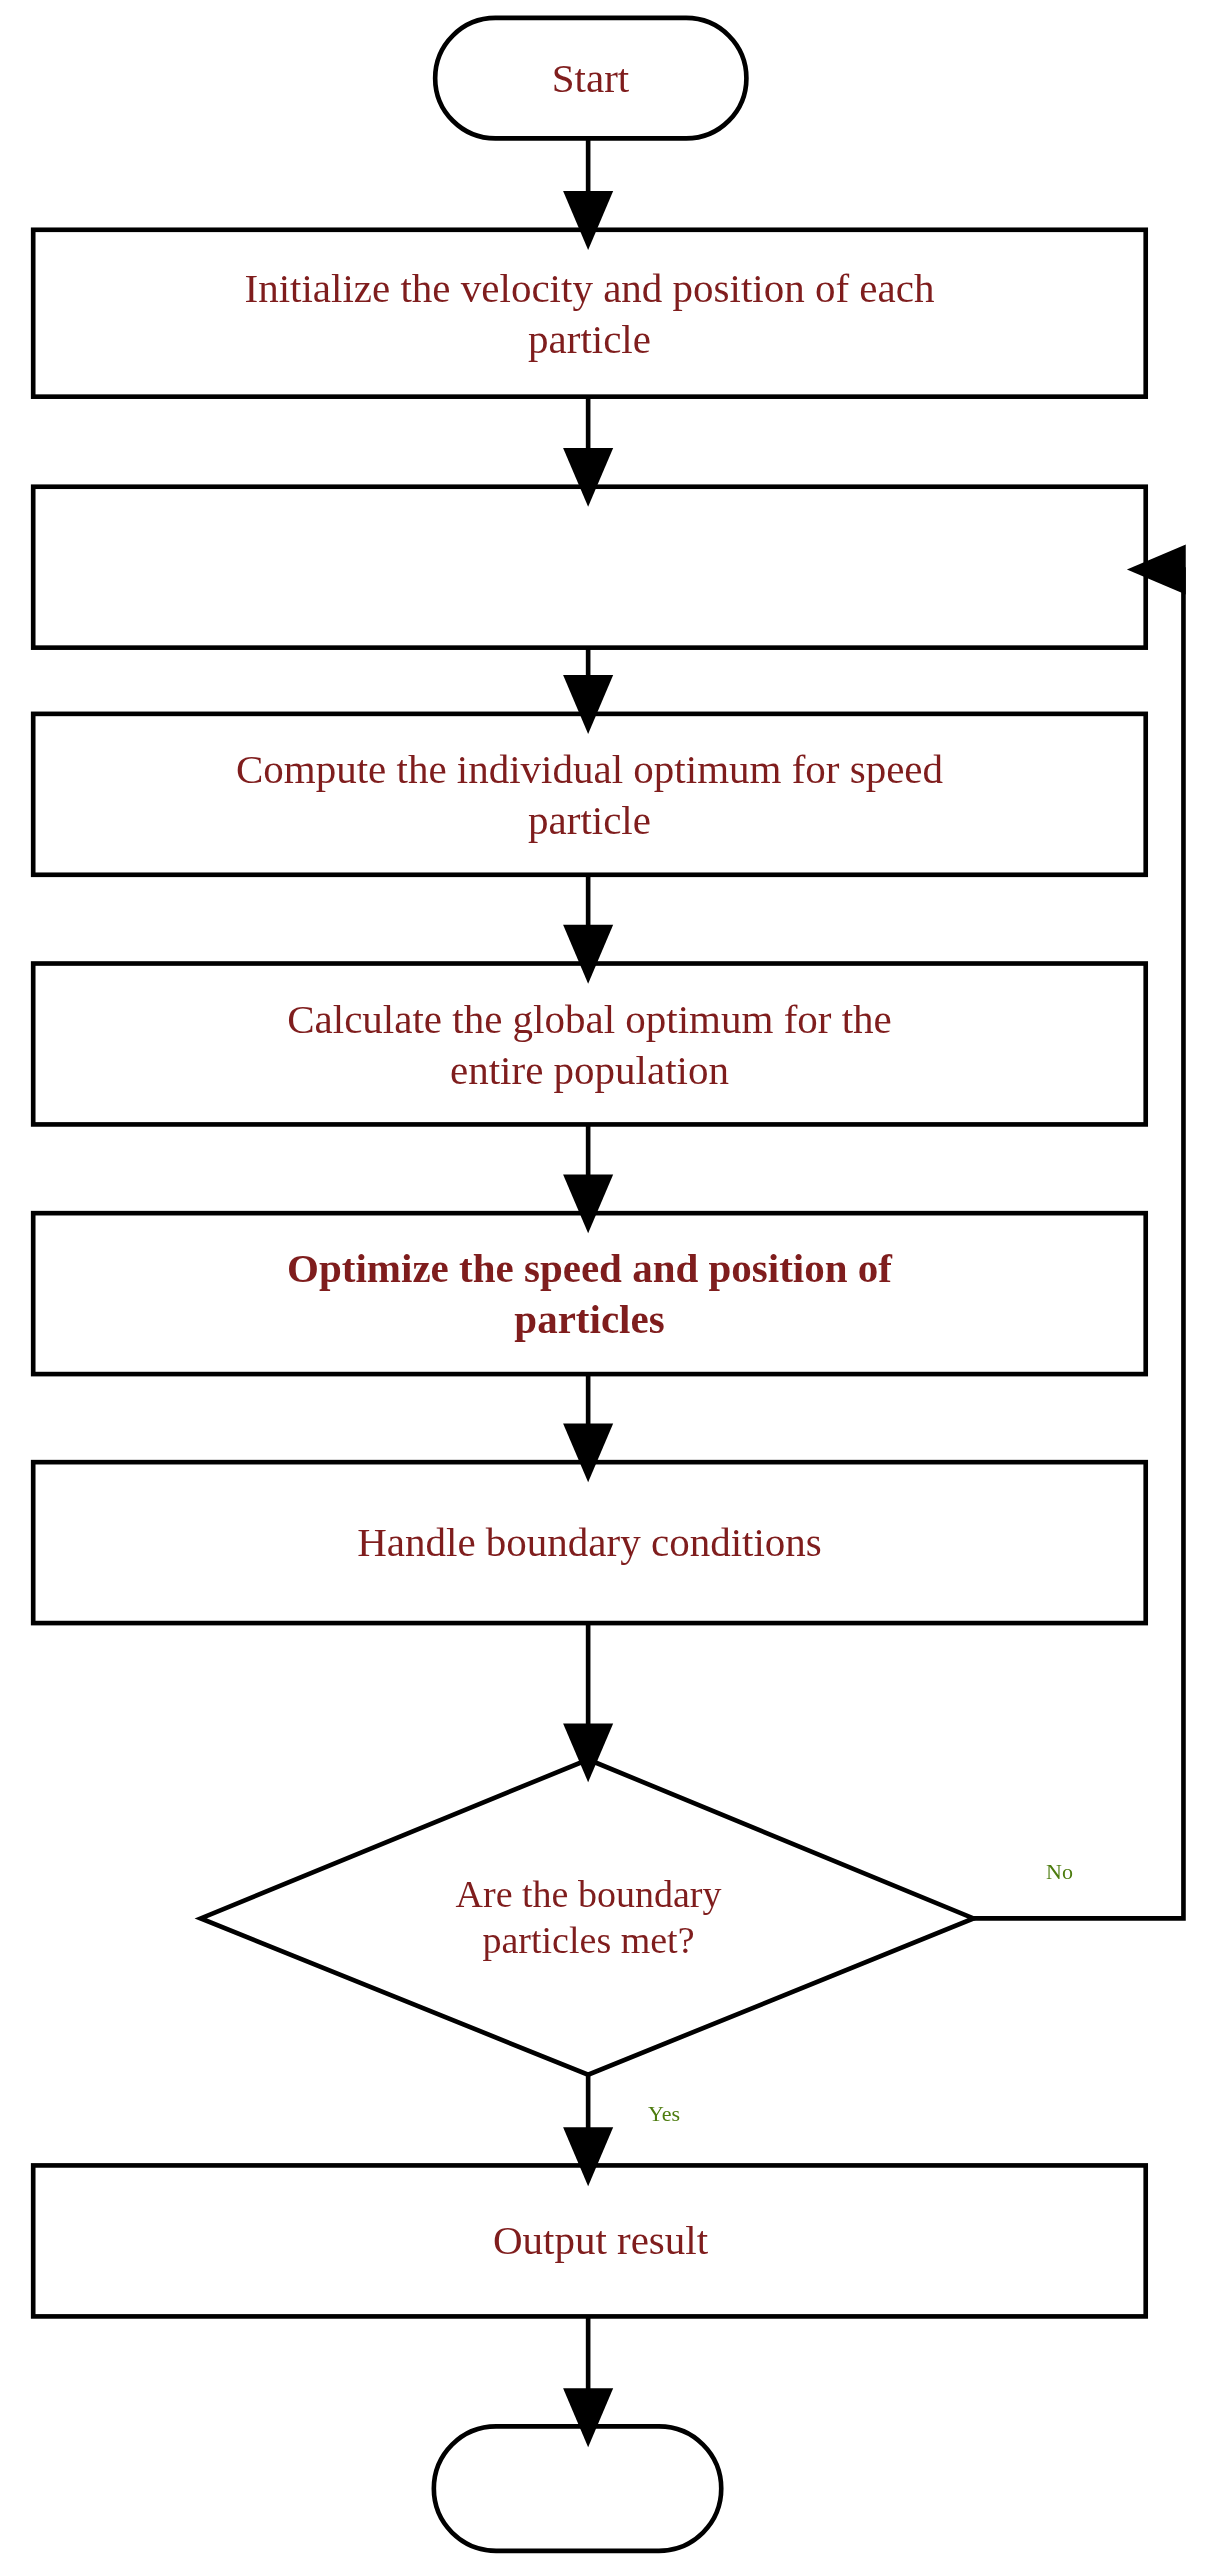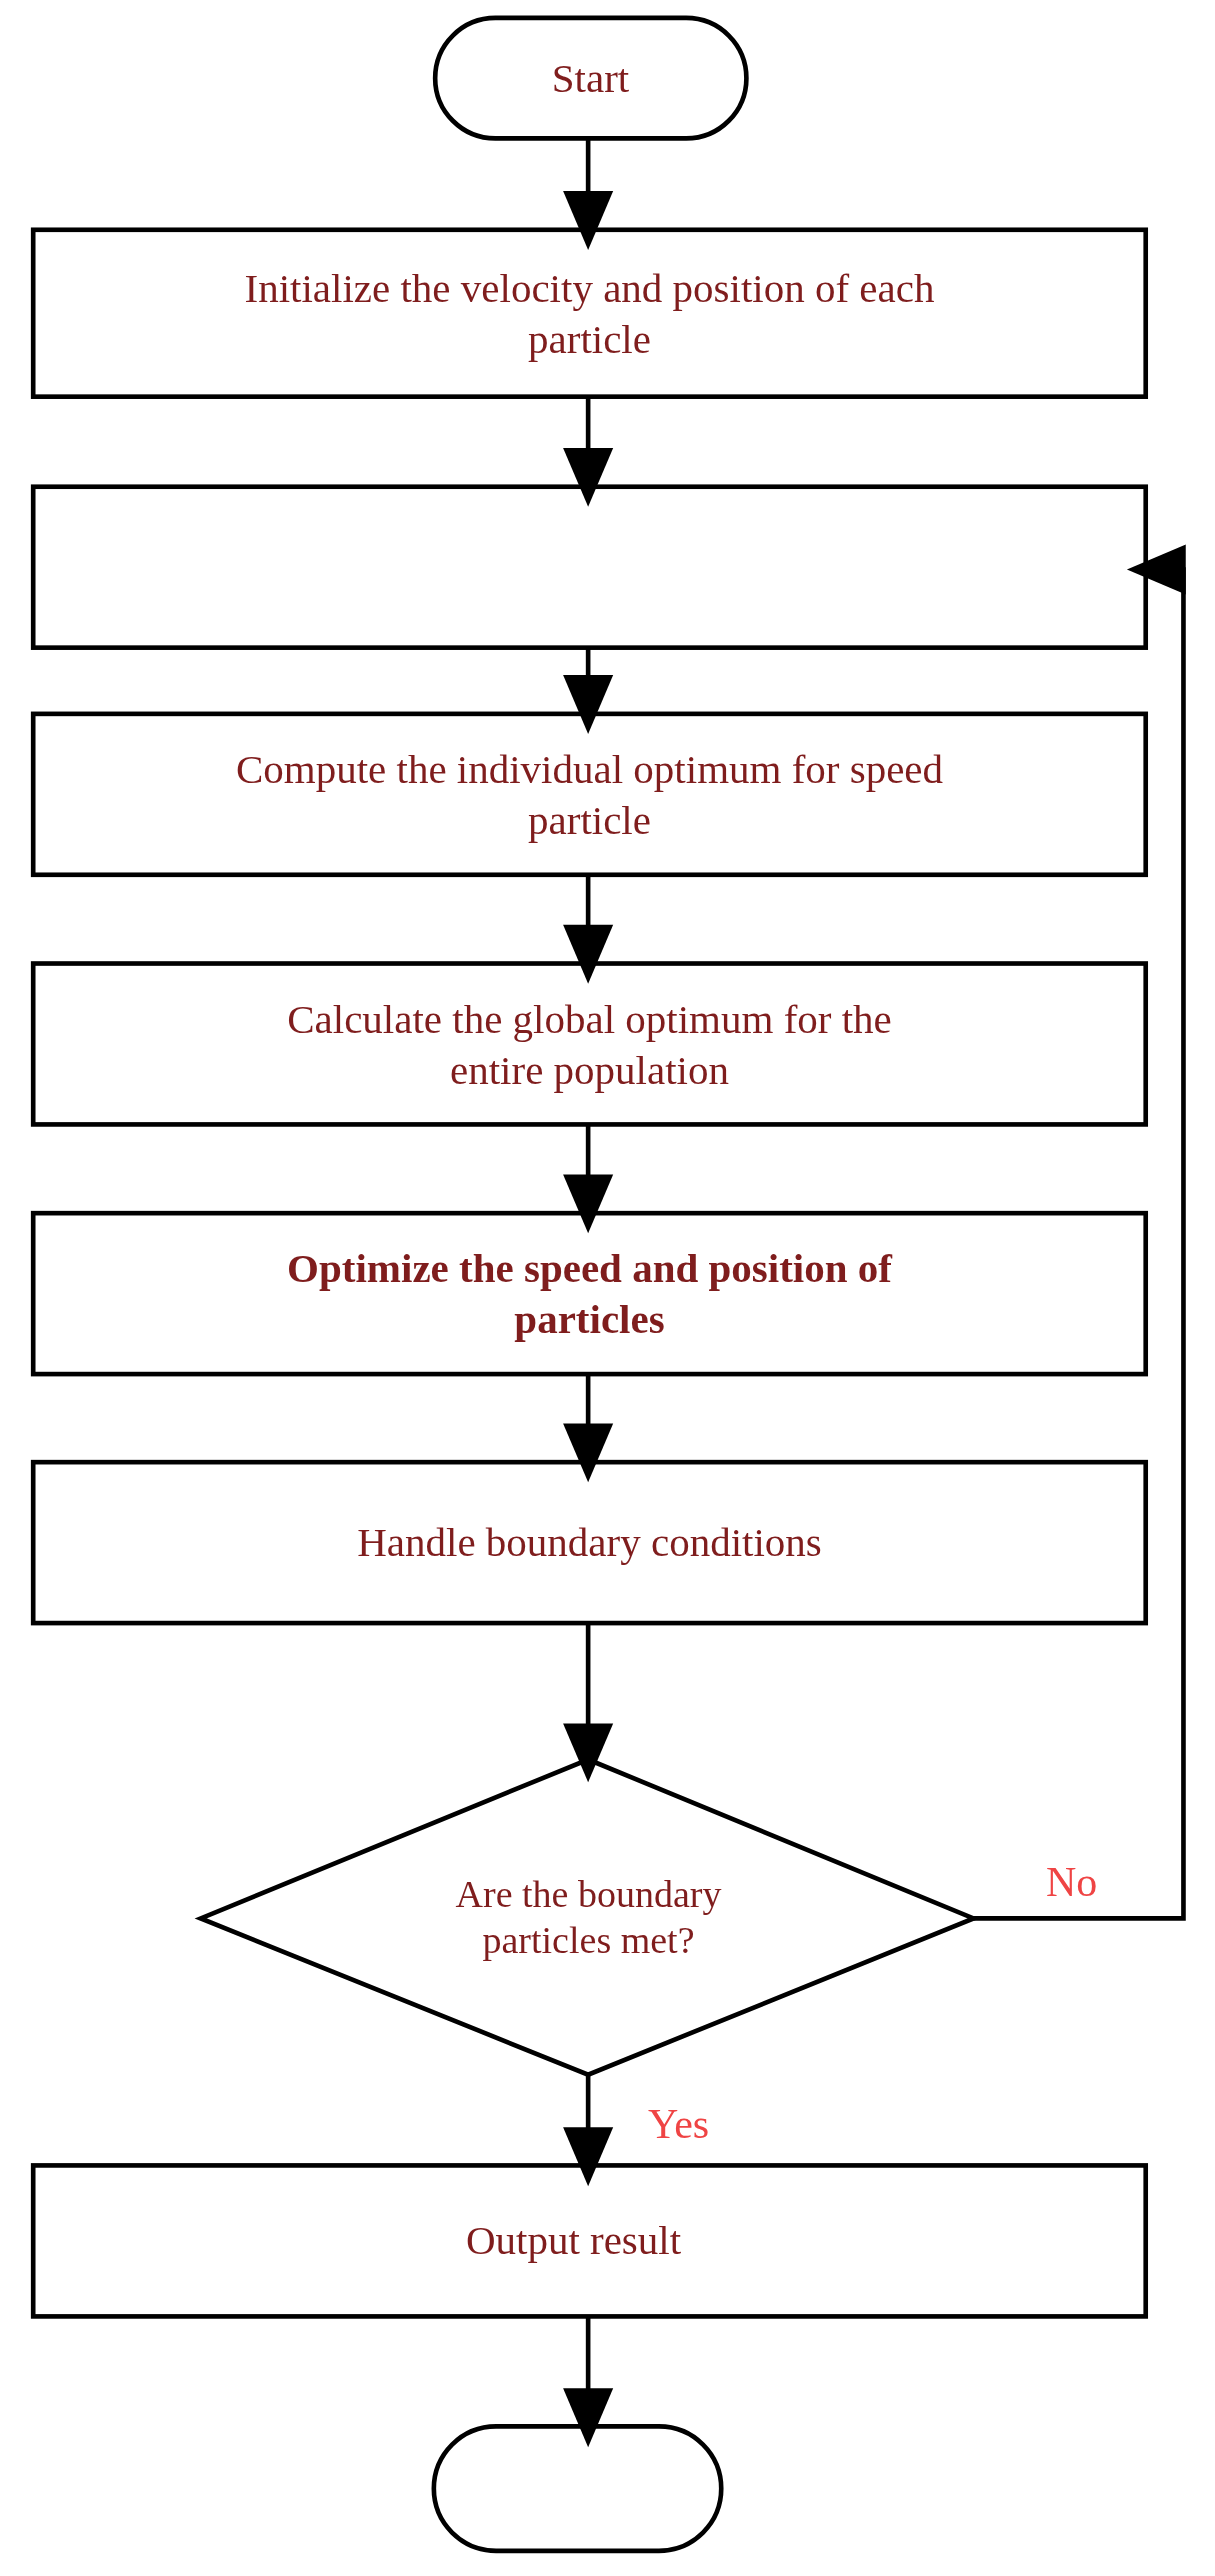--- a/index.html
+++ b/index.html
@@ -33,23 +33,23 @@
     font-family: "Liberation Serif", "DejaVu Serif", serif;
     line-height: 1.22;
     pointer-events: none;
     white-space: pre-line;
   }
   .terminal-label { font-size: 41px; }
   .process-label  { font-size: 41px; }
   .decision-label { font-size: 38px; }
   .edge-label {
     position: absolute;
-    color: #ef4444;
+    color: #4d7c0f;
     font-family: "Liberation Serif", "DejaVu Serif", serif;
-    font-size: 42px;
+    font-size: 22px;
     line-height: 1;
   }
 </style>
 </head>
 <body>
 
 <div id="page">
 
   <svg id="flow-svg" viewBox="0 0 1836 3890">
     <defs>
@@ -115,21 +115,21 @@
 entire population</div>
 
   <div class="node-label process-label" style="left:40px; top:1213px; width:1099px; height:161px;font-weight:bold;">Optimize the speed and position of
 particles</div>
 
   <div class="node-label process-label" style="left:40px; top:1462px; width:1099px; height:161px;">Handle boundary conditions</div>
 
   <div class="node-label decision-label" style="left:254px; top:1801px; width:669px; height:232px;">Are the boundary
 particles met?</div>
 
-  <div class="node-label process-label" style="left:24px; top:2165px; width:1099px; height:151px;">Output result</div>
+  <div class="node-label process-label" style="left:51px; top:2165px; width:1099px; height:151px;">Output result</div>
 
 
   <div class="edge-label" style="left:1046px; top:1861px;">No</div>
 
   <div class="edge-label" style="left:648px; top:2103px;">Yes</div>
 
 </div>
 
 
 </body></html>

